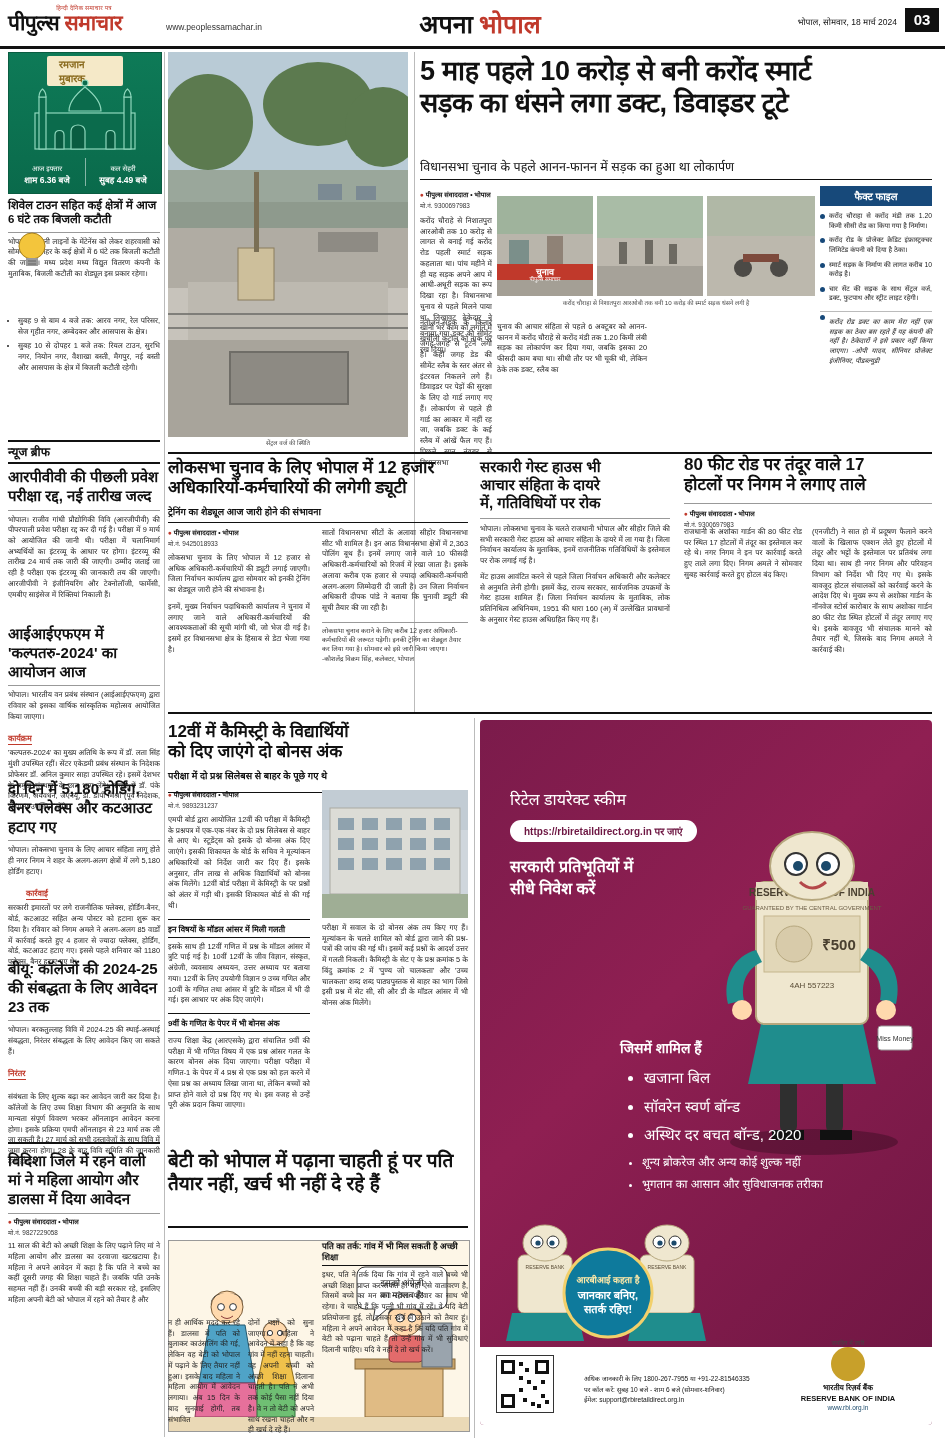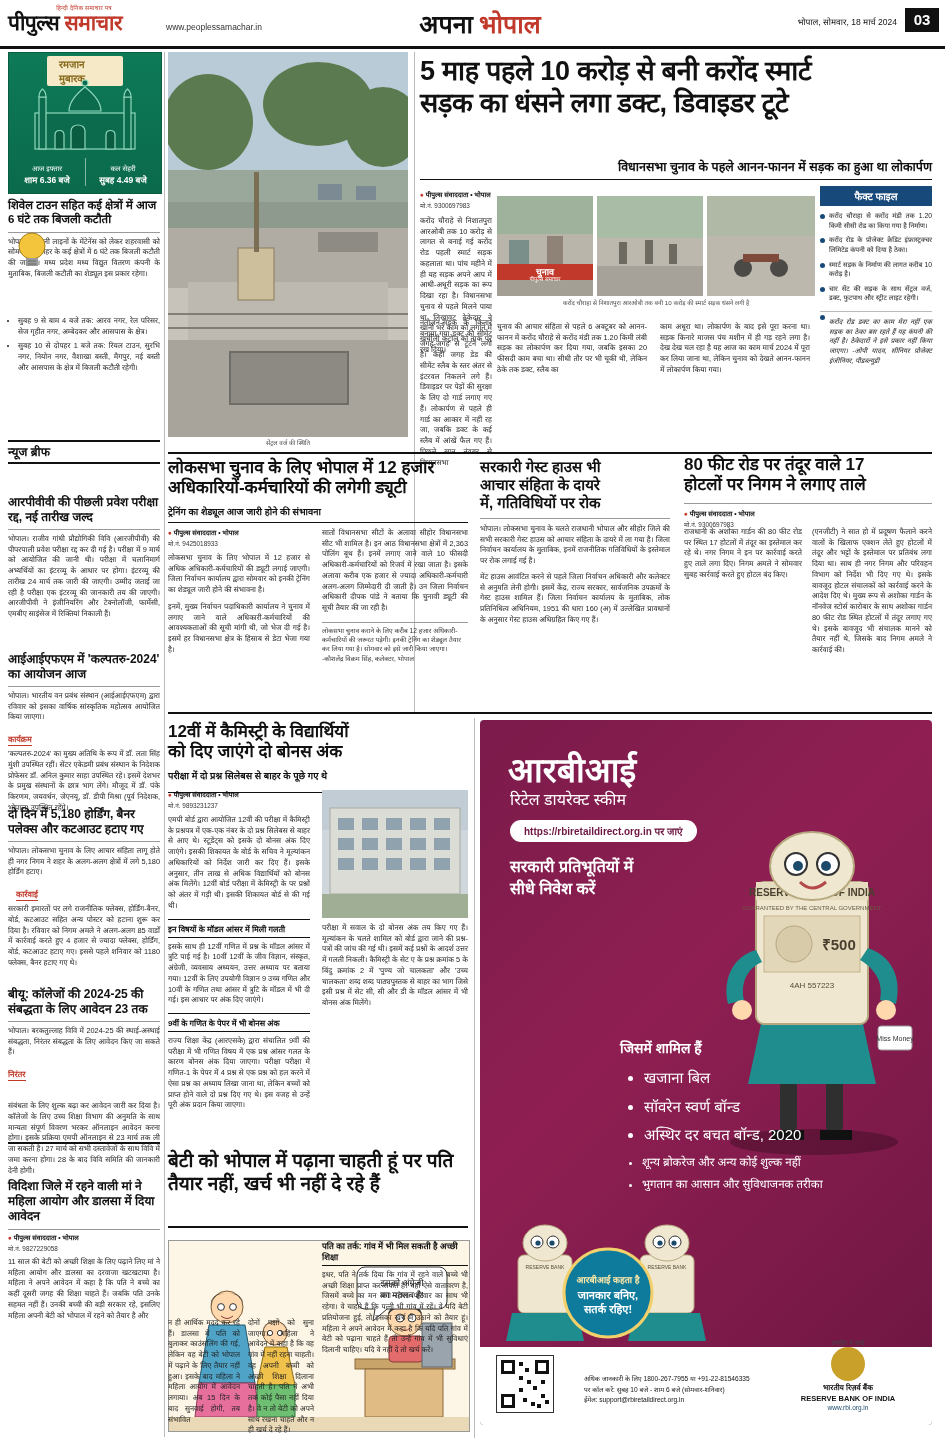--- a/index.html
+++ b/index.html
@@ -41,38 +41,38 @@
   .ramzan .tag{position:absolute;left:50%;transform:translateX(-50%);top:3px;
      background:#f5e9c8;color:#8a6b1e;font-size:10px;font-weight:bold;padding:1px 12px;border-radius:2px;}
   .mosque{position:absolute;left:0;right:0;top:20px;height:80px;}
   .ramzan-times{position:absolute;left:0;right:0;bottom:6px;color:#fff;display:flex;}
   .ramzan-times div{flex:1;text-align:center;font-size:7px;line-height:1.5;}
   .ramzan-times .big{font-size:8.5px;font-weight:bold;}
   .ramzan-sep{position:absolute;left:50%;top:105px;width:1px;height:28px;background:rgba(255,255,255,.5);}
 
   
   .lhead{font-size:11.5px;font-weight:bold;color:#111;line-height:1.25;}
-  .lsub{font-size:12px;font-weight:bold;color:#111;line-height:1.25;margin-top:27px;}
+  .lsub{font-size:15px;font-weight:bold;color:#111;line-height:1.25;}
 
   .newsbrief{position:absolute;left:8px;top:440px;width:152px;height:20px;
     border-top:2px solid #111;border-bottom:2px solid #111;}
   .newsbrief span{display:block;font-size:12px;font-weight:bold;color:#111;line-height:20px;}
 
   .sectitle{font-size:8px;font-weight:bold;color:#c0392b;border-bottom:1px solid #c0392b;
     display:inline-block;padding-bottom:1px;}
 
   
   .mainphoto{position:absolute;left:168px;top:52px;width:240px;height:385px;overflow:hidden;background:#8aa58b;}
   .photo-cap{position:absolute;left:168px;top:438px;width:240px;}
 
   
   .lead-h{position:absolute;left:420px;top:56px;width:512px;}
   .lead-h .l1{font-size:27px;font-weight:bold;line-height:1.18;color:#111;letter-spacing:-.3px;}
-  .lead-sub{position:absolute;left:420px;top:158px;width:512px;font-size:12.5px;font-weight:bold;color:#111;
-     border-bottom:1px solid #111;padding-bottom:4px;text-align:right;}
+  .lead-sub{position:absolute;left:420px;top:158px;width:512px;font-size:12.5px;font-weight:normal;color:#111;
+     border-bottom:1px solid #111;padding-bottom:4px;}
 
   .photo2{position:absolute;left:497px;top:196px;width:96px;height:100px;background:#b9c7b0;overflow:hidden;}
   .photo3{position:absolute;left:597px;top:196px;width:106px;height:100px;background:#9fb2a6;overflow:hidden;}
   .photo4{position:absolute;left:707px;top:196px;width:108px;height:100px;background:#b5b7a8;overflow:hidden;}
   .chunav-badge{position:absolute;left:497px;top:264px;width:96px;height:16px;background:#c0392b;color:#fff;
      font-size:9px;font-weight:bold;text-align:center;line-height:16px;}
   .pscap{position:absolute;left:497px;top:275px;width:96px;text-align:center;font-size:5.5px;color:#fff;}
 
   
   .factfile{position:absolute;left:820px;top:186px;width:112px;}
@@ -200,29 +200,29 @@
     <div class="hr2" style="position:relative;margin:4px 0 4px;width:152px;"></div>
     <div class="body-txt">भोपाल। भारतीय वन प्रबंध संस्थान (आईआईएफएम) द्वारा रविवार को इसका वार्षिक सांस्कृतिक महोत्सव आयोजित किया जाएगा।</div>
     <div style="margin:5px 0 3px;"><span class="sectitle">कार्यक्रम</span></div>
     <div class="body-txt">'कल्पतरु-2024' का मुख्य अतिथि के रूप में डॉ. लता सिंह मुंशी उपस्थित रहीं। सेंटर एकेडमी प्रबंध संस्थान के निदेशक प्रोफेसर डॉ. अनिल कुमार साहा उपस्थित रहे। इसमें देशभर के प्रमुख संस्थानों के छात्र भाग लेंगे। मौजूद में डॉ. पंके किरणम, जयवर्धन, जेएनयू, डॉ. डीपी मिश्रा (पूर्व निदेशक, भोपाल) उपस्थित रहेंगे।</div>
   </div>
 
   <div style="position:absolute;left:8px;top:780px;width:152px;">
     <div class="lsub">दो दिन में 5,180 होर्डिंग, बैनर पलेक्स और कटआउट हटाए गए</div>
     <div class="hr2" style="position:relative;margin:4px 0 4px;width:152px;"></div>
     <div class="body-txt">भोपाल। लोकसभा चुनाव के लिए आचार संहिता लागू होते ही नगर निगम ने शहर के अलग-अलग क्षेत्रों में लगे 5,180 होर्डिंग हटाए।</div>
-    <div style="margin:5px 8px 3px;"><span class="sectitle">कार्रवाई</span></div>
+    <div style="margin:5px 18px 3px;"><span class="sectitle">कार्रवाई</span></div>
     <div class="body-txt">सरकारी इमारतों पर लगे राजनीतिक फ्लेक्स, होर्डिंग-बैनर, बोर्ड, कटआउट सहित अन्य पोस्टर को हटाना शुरू कर दिया है। रविवार को निगम अमले ने अलग-अलग 85 वार्डों में कार्रवाई करते हुए 4 हजार से ज्यादा फ्लेक्स, होर्डिंग, बोर्ड, कटआउट हटाए गए। इससे पहले शनिवार को 1180 फ्लेक्स, बैनर हटाए गए थे।</div>
   </div>
 
   <div style="position:absolute;left:8px;top:960px;width:152px;">
     <div class="lsub">बीयू: कॉलेजों की 2024-25 की संबद्धता के लिए आवेदन 23 तक</div>
     <div class="hr2" style="position:relative;margin:4px 0 4px;width:152px;"></div>
     <div class="body-txt">भोपाल। बरकतुल्लाह विवि में 2024-25 की स्थाई-अस्थाई संबद्धता, निरंतर संबद्धता के लिए आवेदन किए जा सकते हैं।</div>
-    <div style="margin:5px 0 20px;"><span class="sectitle">निरंतर</span></div>
+    <div style="margin:5px 0 12px;"><span class="sectitle">निरंतर</span></div>
     <div class="body-txt">संबंधता के लिए शुल्क बढ़ा कर आवेदन जारी कर दिया है। कॉलेजों के लिए उच्च शिक्षा विभाग की अनुमति के साथ मान्यता संपूर्ण विवरण भरकर ऑनलाइन आवेदन करना होगा। इसके प्रक्रिया एमपी ऑनलाइन से 23 मार्च तक ली जा सकती है। 27 मार्च को सभी दस्तावेजों के साथ विवि में जमा करना होगा। 28 के बाद विवि समिति की जानकारी देनी होगी।</div>
   </div>
 
   <div class="hr" style="left:8px;top:1142px;width:152px;height:2px;"></div>
   <div style="position:absolute;left:8px;top:1152px;width:152px;">
     <div class="lsub">विदिशा जिले में रहने वाली मां ने महिला आयोग और डालसा में दिया आवेदन</div>
     <div class="hr2" style="position:relative;margin:5px 0 3px;width:152px;"></div>
     <div class="byline"><span class="dot">●</span> <span>पीपुल्स संवाददाता • भोपाल</span></div>
     <div class="mob" style="margin:2px 0 4px;">मो.नं. 9827229058</div>
     <div class="body-txt">11 साल की बेटी को अच्छी शिक्षा के लिए पढ़ाने लिए मां ने महिला आयोग और डालसा का दरवाजा खटखटाया है। महिला ने अपने आवेदन में कहा है कि पति ने बच्चे का कहीं दूसरी जगह की शिक्षा चाहते हैं। जबकि पति उनके सहमत नहीं हैं। उनकी बच्ची की बड़ी सरकार रहे, इसलिए महिला अपनी बेटी को भोपाल में रहने को तैयार है और</div>
@@ -313,23 +313,20 @@
       <rect x="36" y="58" width="36" height="8" fill="#7d4a3c"></rect>
     </svg>
   </div>
   <div style="position:absolute;left:497px;top:298px;width:318px;">
     <div class="cap">करोंद चौराहा से निशातपुरा आरओबी तक बनी 10 करोड़ की स्मार्ट सड़क धंसने लगी है</div>
   </div>
 
   <div style="position:absolute;left:497px;top:322px;width:150px;">
     <div class="body-txt">चुनाव की आचार संहिता से पहले 6 अक्टूबर को आनन-फानन में करोंद चौराहे से करोंद मंडी तक 1.20 किमी लंबी सड़क का लोकार्पण कर दिया गया, जबकि इसका 20 फीसदी काम बचा था। सीधी तौर पर भी चूकी थी, लेकिन ठेके तक डक्ट, स्लैब का</div>
   </div>
-  <div style="position:absolute;left:660px;top:322px;width:150px;">
-    <div class="body-txt">काम अधूरा था। लोकार्पण के बाद इसे पूरा करना था। सड़क किनारे माजस पंच मशीन में ही गड़ रहने लगा है। देख देख चल रहा है यह आज का काम मार्च 2024 में पूरा कर लिया जाना था, लेकिन चुनाव को देखते आनन-फानन में लोकार्पण किया गया।</div>
-  </div>
 
   <div class="factfile">
     <div class="ff-title">फैक्ट फाइल</div>
     <div class="ff-item">करोंद चौराहा से करोंद मंडी तक 1.20 किमी सीसी रोड का किया गया है निर्माण।</div>
     <div class="ff-item">करोंद रोड के प्रोजेक्ट क्रेडिट इंफ्रास्ट्रक्चर लिमिटेड कंपनी को दिया है ठेका।</div>
     <div class="ff-item">स्मार्ट सड़क के निर्माण की लागत करीब 10 करोड़ है।</div>
     <div class="ff-item">चार सेंट की सड़क के साथ सेंट्रल वर्ज, डक्ट, फुटपाथ और स्ट्रीट लाइट रहेगी।</div>
     <div class="ff-item" style="margin-top:8px;border-top:1px solid #bbb;padding-top:5px;font-style:italic;">करोंद रोड डक्ट का काम मेरा नहीं एक सड़क का ठेका बस रहते हैं यह कंपनी की नहीं है। ठेकेदारों ने इसे प्रकार नहीं किया जाएगा। -ओपी यादव, सीनियर प्रोजेक्ट इंजीनियर, पीडब्ल्यूडी</div>
   </div>
 
@@ -544,21 +541,20 @@
   <div style="position:absolute;left:168px;top:1310px;width:0;"></div>
 
   <div style="position:absolute;left:168px;top:1318px;width:72px;">
     <div class="body-txt">न ही आर्थिक मदद कर रहे हैं। डालसा में पति को बुलाकर काउंसलिंग की गई, लेकिन वह बेटी को भोपाल में पढ़ाने के लिए तैयार नहीं हुआ। इसके बाद महिला ने महिला आयोग में आवेदन लगाया। अब 15 दिन के बाद सुनवाई होगी, तब संभावित</div>
   </div>
   <div style="position:absolute;left:248px;top:1318px;width:66px;">
     <div class="body-txt">दोनों पक्षों को सुना जाएगा। महिला ने आवेदन में कहा है कि वह गांव में नहीं रहना चाहती। वह अपनी बच्ची को अच्छी शिक्षा दिलाना चाहती है। पति ने अभी तक कोई पैसा नहीं दिया है। वे न तो बेटी को अपने साथ रखना चाहते और न ही खर्च दे रहे हैं।</div>
   </div>
 
   <div class="rbi">
-    <h1>आरबीआई</h1>
     <h2>रिटेल डायरेक्ट स्कीम</h2>
     <div class="urlpill">https://rbiretaildirect.org.in पर जाएं</div>
     <div class="tagline">
       <span>सरकारी प्रतिभूतियों में</span><br>
       <span>सीधे निवेश करें</span>
     </div>
 
     <svg style="position:absolute;left:222px;top:110px;width:222px;height:330px;" viewBox="0 0 222 330">
       <ellipse cx="112" cy="312" rx="84" ry="13" fill="rgba(0,0,0,.25)"></ellipse>
 

